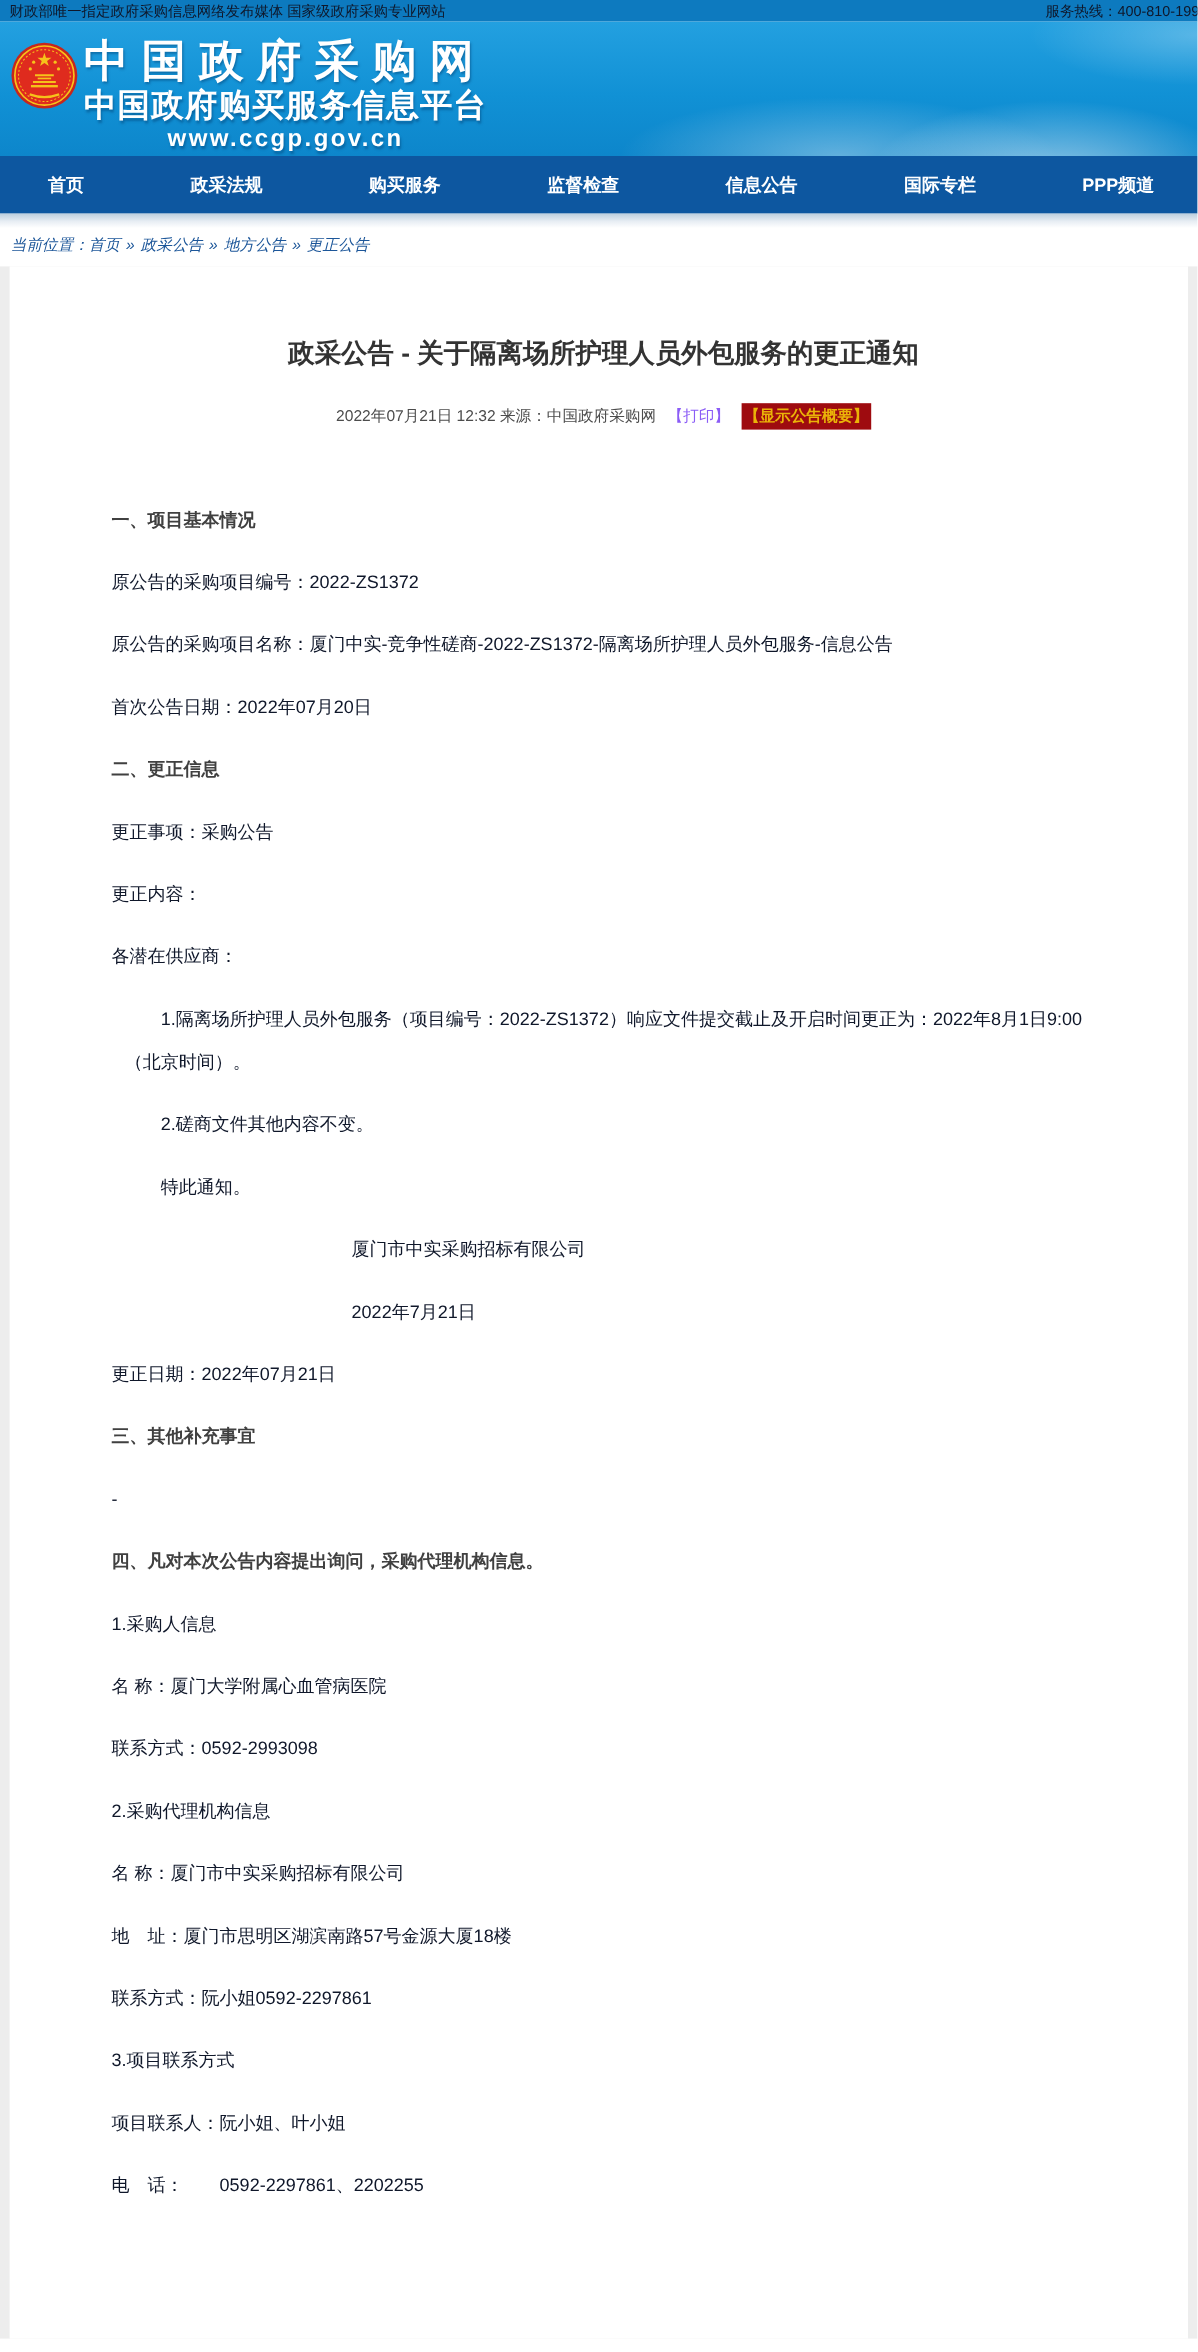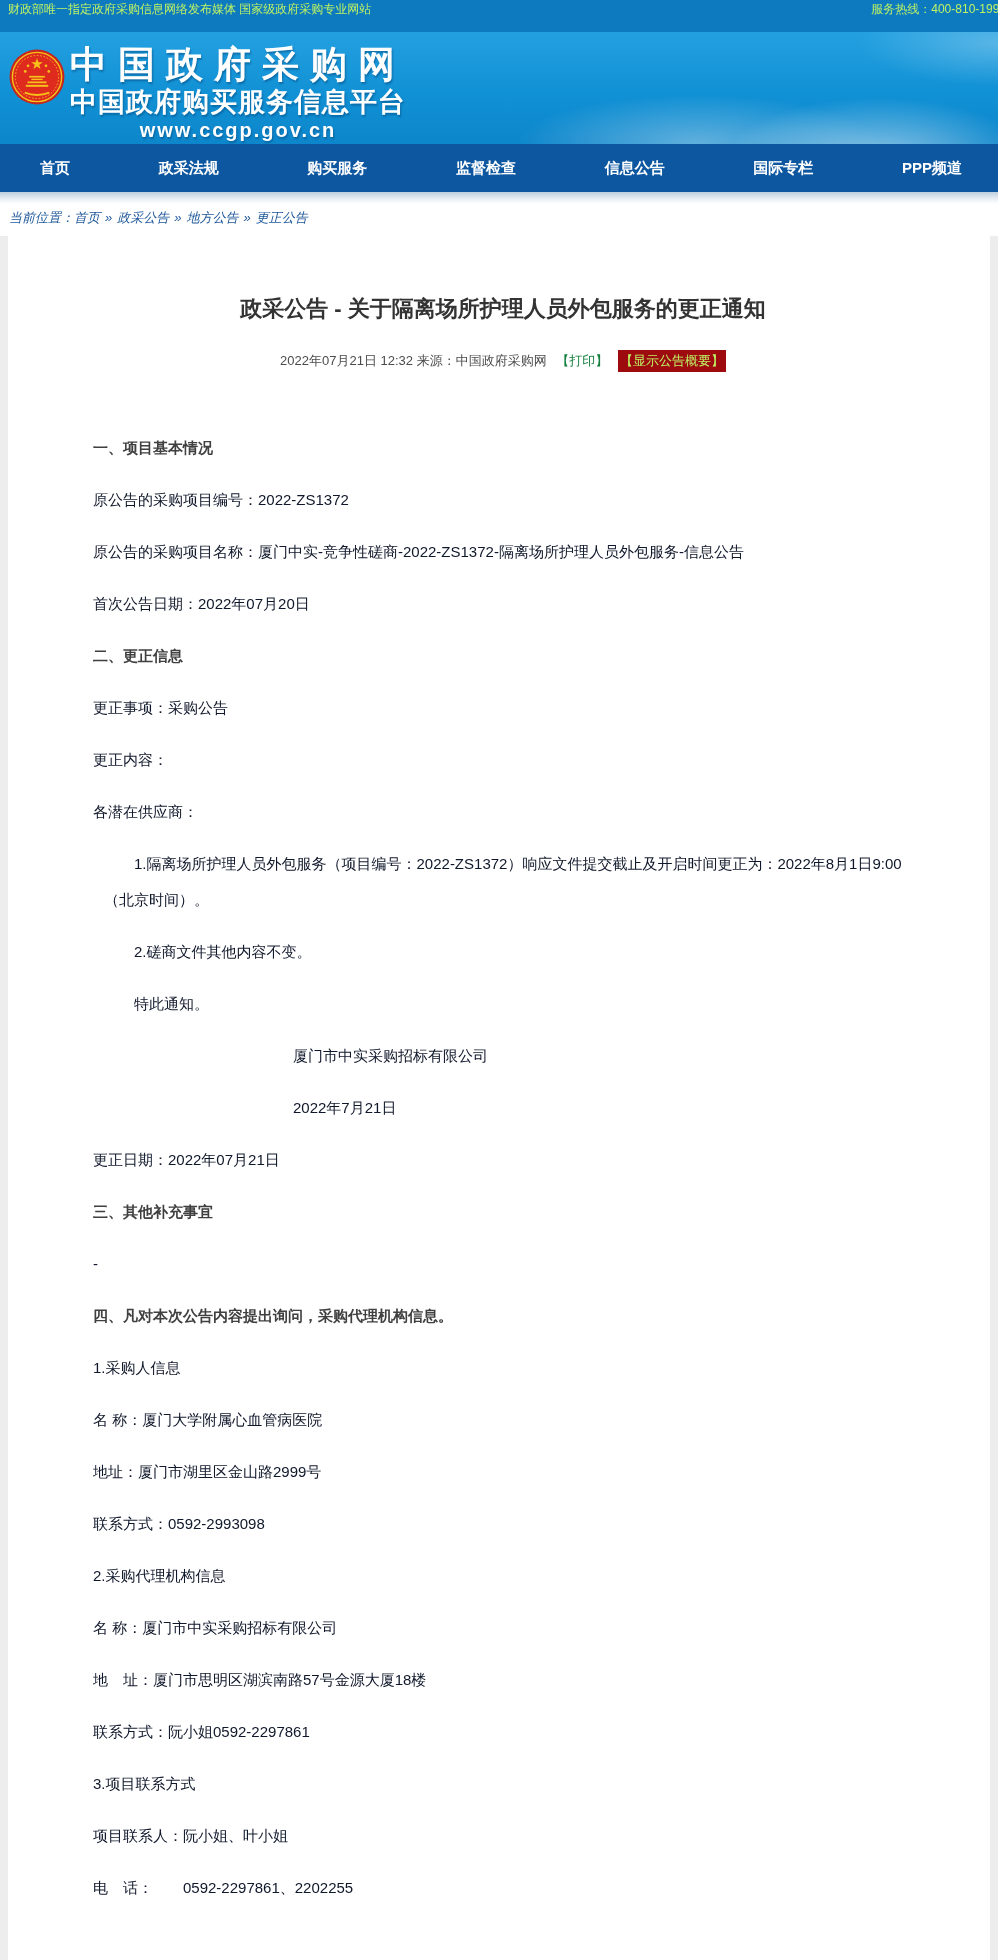--- a/index.html
+++ b/index.html
@@ -6,23 +6,23 @@
   html,body { margin:0; padding:0; }
   body {
     width: 998px;
     font-family: "Liberation Sans", "DejaVu Sans", sans-serif;
     background: #ffffff;
     overflow-x: hidden;
   }
   
   .topbar {
     position: relative;
-    height: 32px;
+    height: 18px;
     background: #0d7abf;
-    color: #bef264;
+    color: #0f172a;
     font-size: 12px;
     line-height: 18px;
     overflow: hidden;
     white-space: nowrap;
   }
   .topbar .slogan { position:absolute; left:8px; top:0; }
   .topbar .hotline { position:absolute; right:-8px; top:0; }
   
   .banner {
     position: relative;
@@ -77,24 +77,24 @@
   .article-title {
     margin: 0 0 26px 0;
     text-align: center;
     font-size: 22px; font-weight: bold; color:#333;
     line-height: 30px;
   }
   .article-meta {
     text-align:center; font-size:13px; color:#4c4c4c;
     margin-bottom: 58px; line-height: 20px;
   }
-  .article-meta .print-btn { color:#15803d; cursor:pointer; margin-left:6px;font-family:Liberation Mono, monospace; }
+  .article-meta .print-btn { color:#8b5cf6; cursor:pointer; margin-left:6px;font-family:Liberation Mono, monospace; }
   .summary-badge {
     display:inline-block; margin-left:6px; padding:1px 2px;
-    background:#9e0b0f; color:#bef264; font-weight:normal; cursor:pointer;
+    background:#9e0b0f; color:#eab308; font-weight:bold; cursor:pointer;
   }
   .para {
     margin: 0 0 16px 0;
     font-size: 15px; line-height: 36px; color:#0f172a;
     word-break: break-all;
   }
   .para.heading { font-weight:bold; color:#404040; }
   .para.indent { text-indent: 2em; margin-left: 11px; }
   .para.sign { text-indent: 200px; }
 </style>
@@ -167,21 +167,20 @@
         <p class="para indent">2.磋商文件其他内容不变。</p>
         <p class="para indent">特此通知。</p>
         <p class="para sign">厦门市中实采购招标有限公司</p>
         <p class="para sign">2022年7月21日</p>
         <p class="para normal">更正日期：2022年07月21日</p>
         <p class="para heading">三、其他补充事宜</p>
         <p class="para normal">-</p>
         <p class="para heading">四、凡对本次公告内容提出询问，采购代理机构信息。</p>
         <p class="para normal">1.采购人信息</p>
         <p class="para normal">名 称：厦门大学附属心血管病医院</p>
-        <p class="para normal">地址：厦门市湖里区金山路2999号</p>
         <p class="para normal">联系方式：0592-2993098</p>
         <p class="para normal">2.采购代理机构信息</p>
         <p class="para normal">名 称：厦门市中实采购招标有限公司</p>
         <p class="para normal">地　址：厦门市思明区湖滨南路57号金源大厦18楼</p>
         <p class="para normal">联系方式：阮小姐0592-2297861</p>
         <p class="para normal">3.项目联系方式</p>
         <p class="para normal">项目联系人：阮小姐、叶小姐</p>
         <p class="para normal">电　话：　　0592-2297861、2202255</p>
       </div>
   </div>

